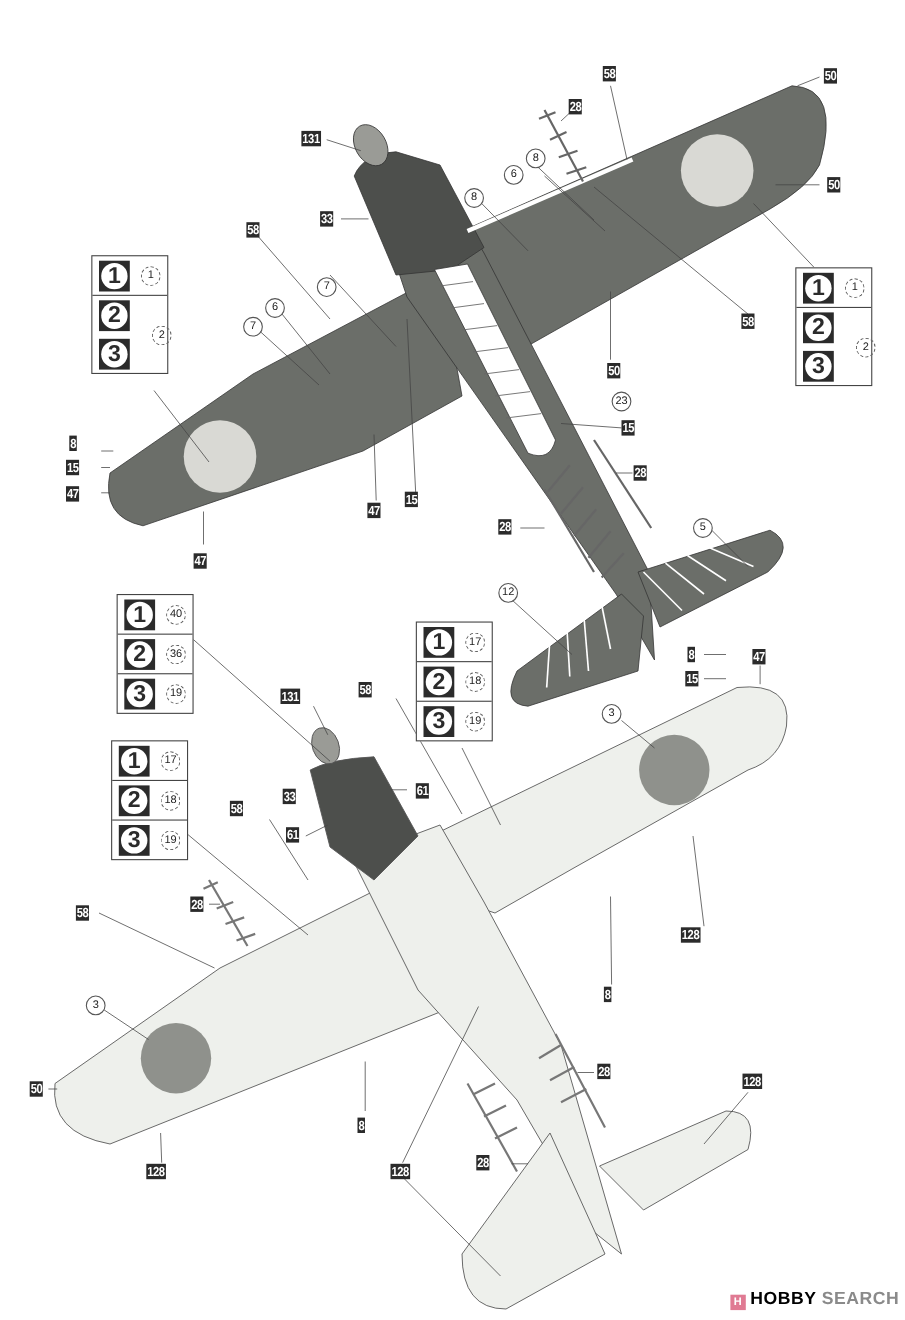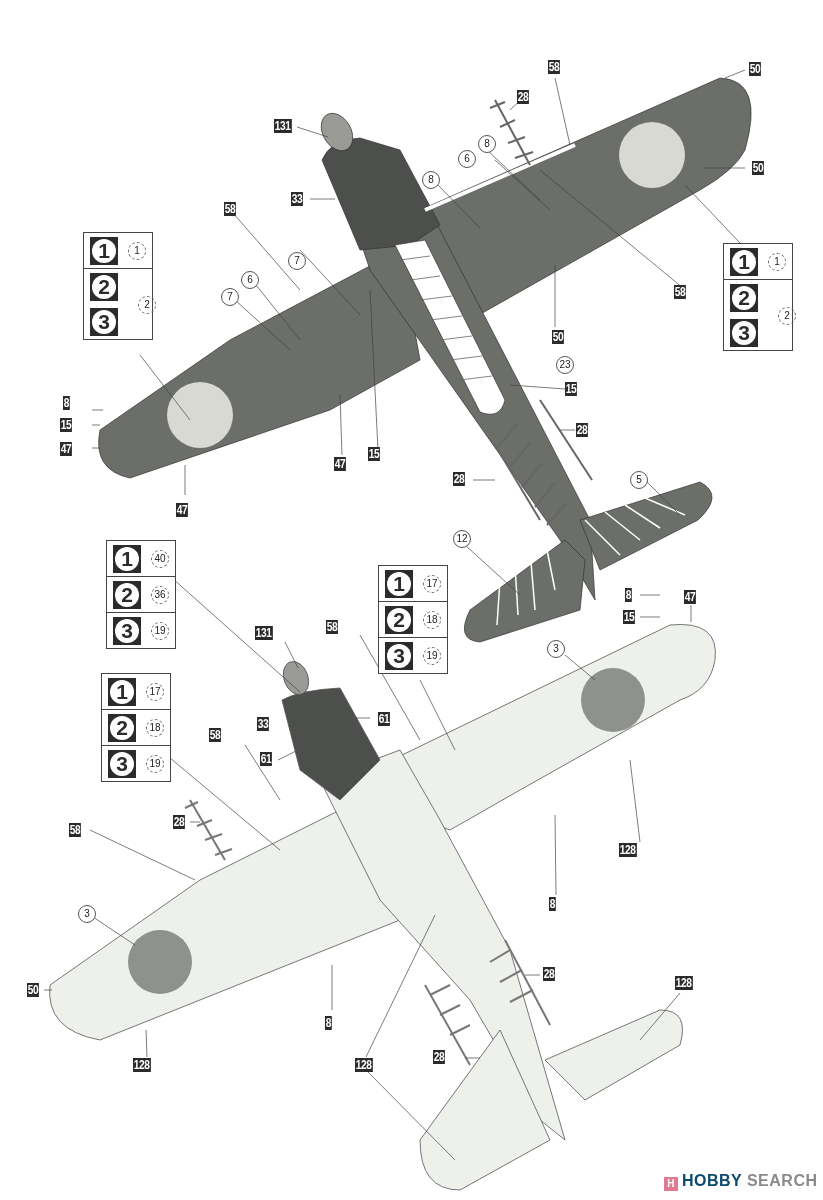--- a/index.html
+++ b/index.html
@@ -20,21 +20,21 @@
                      align-items: center; justify-content: center; }
     .legend .glyph span { width: 24px; height: 24px; border-radius: 50%; background: #fff; color: #2b2b2b;
                           font-weight: bold; font-size: 21px; line-height: 24px; text-align: center;
                           font-family: "Liberation Sans", sans-serif; display:block; }
     .legend .ref { width: 16px; height: 16px; border: 1px dashed #666; border-radius: 50%; font-size: 10px;
                    line-height: 16px; text-align: center; margin-left: 10px; color: #222; }
     .legend.merged .row.double { height: 70px; flex-direction: column; align-items: flex-start; justify-content: space-around; position: relative; }
     .legend.merged .row.double .glyph { margin-top: 0; }
     .legend.merged .row.double .ref { position: absolute; left: 44px; top: 27px; }
     .wm { position: absolute; left: 664px; top: 1172px; font-size: 16px; letter-spacing: 0.5px; font-weight: bold; }
-    .wm .hb { color: #0c4a6e; text-align: center; } .wm .sr { color: #8a8a8a; text-align: right; }
+    .wm .hb { color: #000000; text-align: center; } .wm .sr { color: #8a8a8a; text-align: right; }
     .wm .logo { display: inline-block; width: 14px; height: 14px; background: #e07a93; color: #fff; font-size: 10px;
                 line-height: 14px; text-align: center; margin-right: 4px; vertical-align: -1px; }
   </style>
 </head>
 <body>
 
 <svg id="canvas" viewBox="0 0 823 1200" xmlns="http://www.w3.org/2000/svg">
 
   <g stroke="#333" stroke-width="0.7">
 

